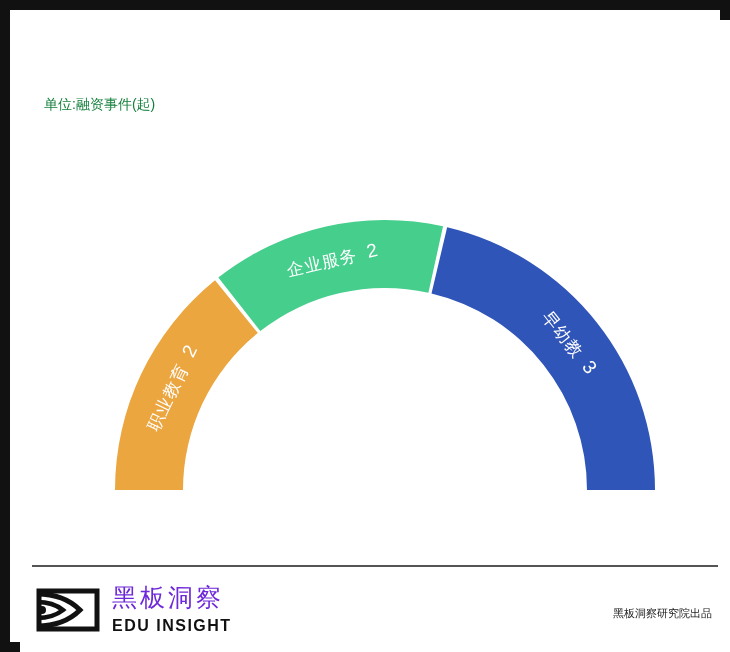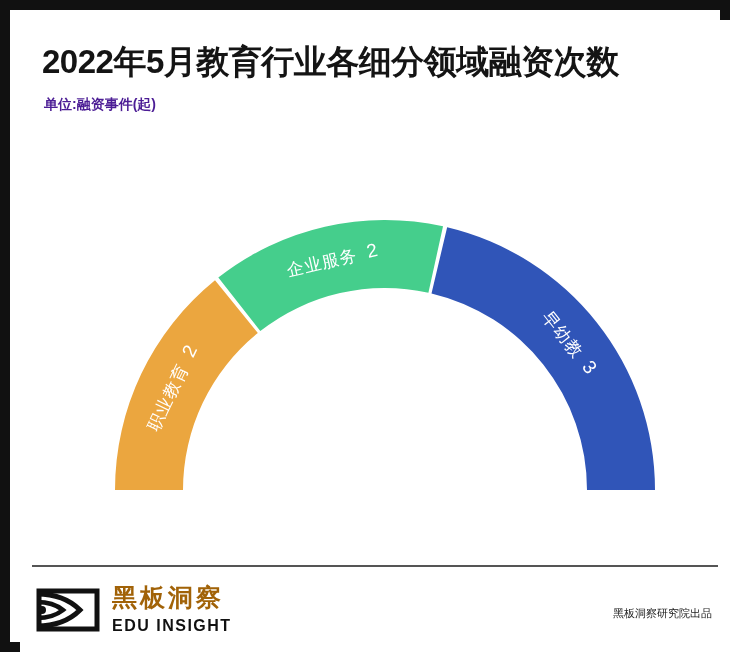--- a/index.html
+++ b/index.html
@@ -40,23 +40,22 @@
     color: #141414;
     letter-spacing: -0.5px;
     white-space: nowrap;
     font-family: "Liberation Sans", "DejaVu Sans", sans-serif;
   }
   #chart-subtitle {
     position: absolute;
     left: 24px;
     top: 76px;
     font-size: 14px;
-    color: #4c1d95;
+    color: #15803d;
     white-space: nowrap;
-    font-weight: bold;
   }
 
   
   #donut-wrap {
     position: absolute;
     left: 0px;
     top: 0px;
     width: 710px;
     height: 560px;
   }
@@ -97,22 +96,22 @@
     flex: 0 0 auto;
   }
   #brand-text {
     display: flex;
     flex-direction: column;
     justify-content: center;
     line-height: 1;
   }
   #brand-cn {
     font-size: 25px;
-    font-weight: bold;
-    color: #a16207;
+    font-weight: normal;
+    color: #6d28d9;
     letter-spacing: 3px;
     white-space: nowrap;
   }
   #brand-en {
     font-size: 16px;
     font-weight: bold;
     color: #111111;
     letter-spacing: 1.5px;
     margin-top: 8px;
     white-space: nowrap;
@@ -125,21 +124,20 @@
     color: #1a1a1a;
     white-space: nowrap;
   }
 </style>
 </head>
 <body>
 
 <div id="frame">
   <div id="canvas">
 
-    <div id="chart-title">2022年5月教育行业各细分领域融资次数</div>
 
     <div id="chart-subtitle">单位:融资事件(起)</div>
 
     <div id="donut-wrap">
       <svg id="donut-svg" width="710" height="560" viewBox="0 0 710 560">
         <g id="slices-group">
             <path d="M 95 470.00000000000006 A 270 270 0 0 1 195.0102604886384 260.2299152384701 L 237.82249118038874 313.0608995487813 A 202 202 0 0 0 163 470 Z" fill="#EBA63F"></path>
             <path d="M 198.32615698482172 257.58571127499044 A 270 270 0 0 1 423.0245620486286 206.3086080300215 L 408.4109686437888 272.7197734150531 A 202 202 0 0 0 240.30327300345922 311.0826432501781 Z" fill="#45CE8C"></path>
             <path d="M 427.15928806847404 207.2525491906335 A 270 270 0 0 1 635 469.99999999999994 L 567 469.99999999999994 A 202 202 0 0 0 411.5043562586361 273.4259812463258 Z" fill="#3055B8"></path>
           </g>

